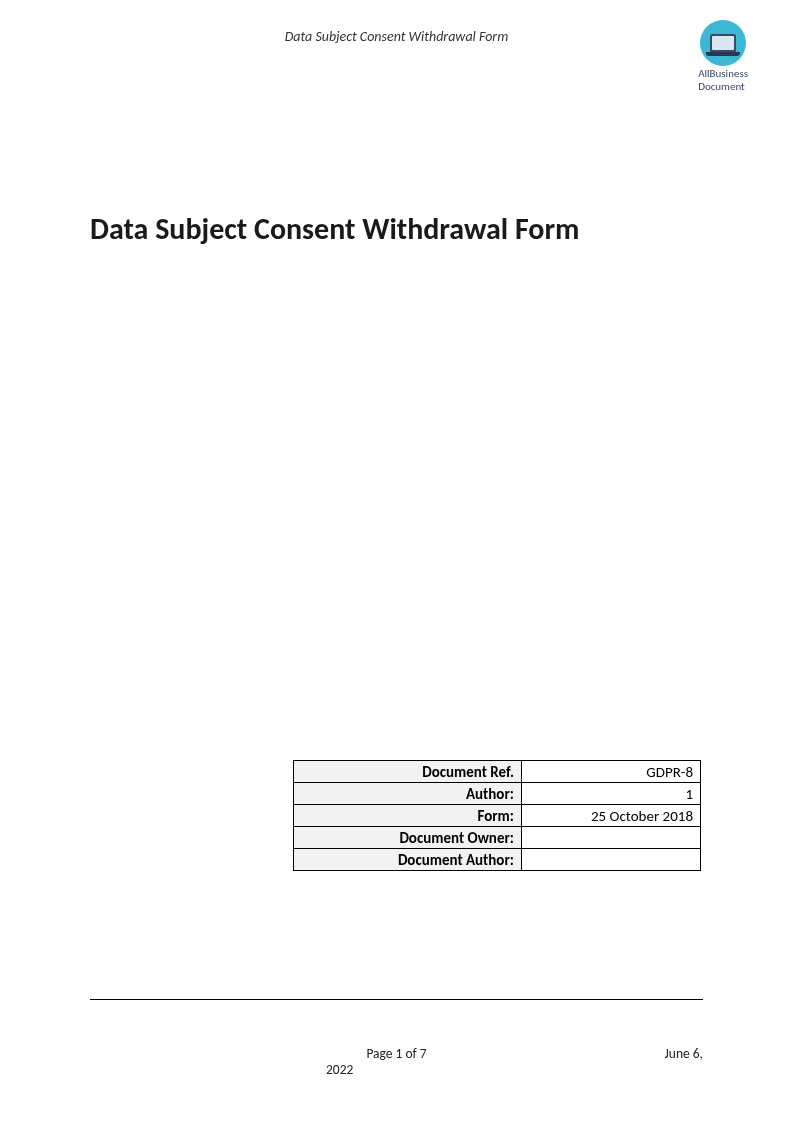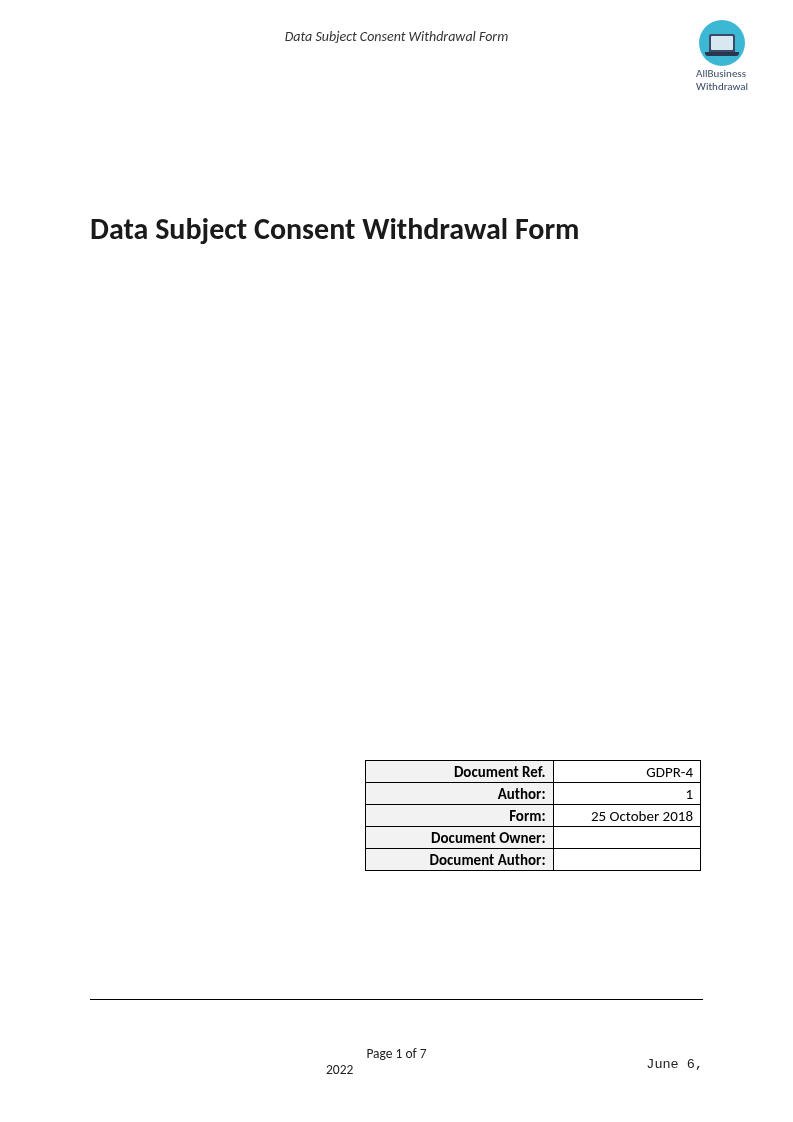--- a/index.html
+++ b/index.html
@@ -80,21 +80,21 @@
       right: 90px;
       font-size: 30px;
       font-weight: bold;
       color: #1a1a1a;
     }
     .meta-table {
       position: absolute;
       top: 760px;
       right: 92px;
       border-collapse: collapse;
-      width: 336px;
+      width: 408px;
     }
     .meta-table td {
       border: 1px solid #000;
       padding: 1px 7px;
       font-size: 15px;
       height: 22px;
       vertical-align: middle;
     }
     .meta-table td.label {
       background: #f2f2f2;
@@ -128,54 +128,53 @@
     }
     .footer-page {
       position: absolute;
       left: 50%;
       transform: translateX(-50%);
       top: 0;
     }
     .footer-date {
       position: absolute;
       right: 0;
-      top: 12px;
+      top: 0;
       text-align: right;
-      font-family: Liberation Mono, monospace;
     }
     .footer-year {
       position: absolute;
       left: 236px;
       top: 16px;
     }
   </style>
 </head>
 <body>
 
 <div class="header">
   <span class="header-title">Data Subject Consent Withdrawal Form</span>
 </div>
 
 <div class="logo-area">
   <div class="logo-circle">
     <div class="laptop-icon"></div>
   </div>
   <div class="logo-text">
     <div>AllBusiness</div>
-    <div>Withdrawal</div>
+    <div>Document</div>
   </div>
 </div>
 
 <h1 class="main-title">Data Subject Consent Withdrawal Form</h1>
 
 <table class="meta-table">
   <tbody>
       <tr>
     <td class="label">Document Ref.</td>
-    <td class="value">GDPR-4</td>
+    <td class="value">GDPR-8</td>
   </tr>
   <tr>
     <td class="label">Author:</td>
     <td class="value">1</td>
   </tr>
   <tr>
     <td class="label">Form:</td>
     <td class="value">25 October 2018</td>
   </tr>
   <tr>

